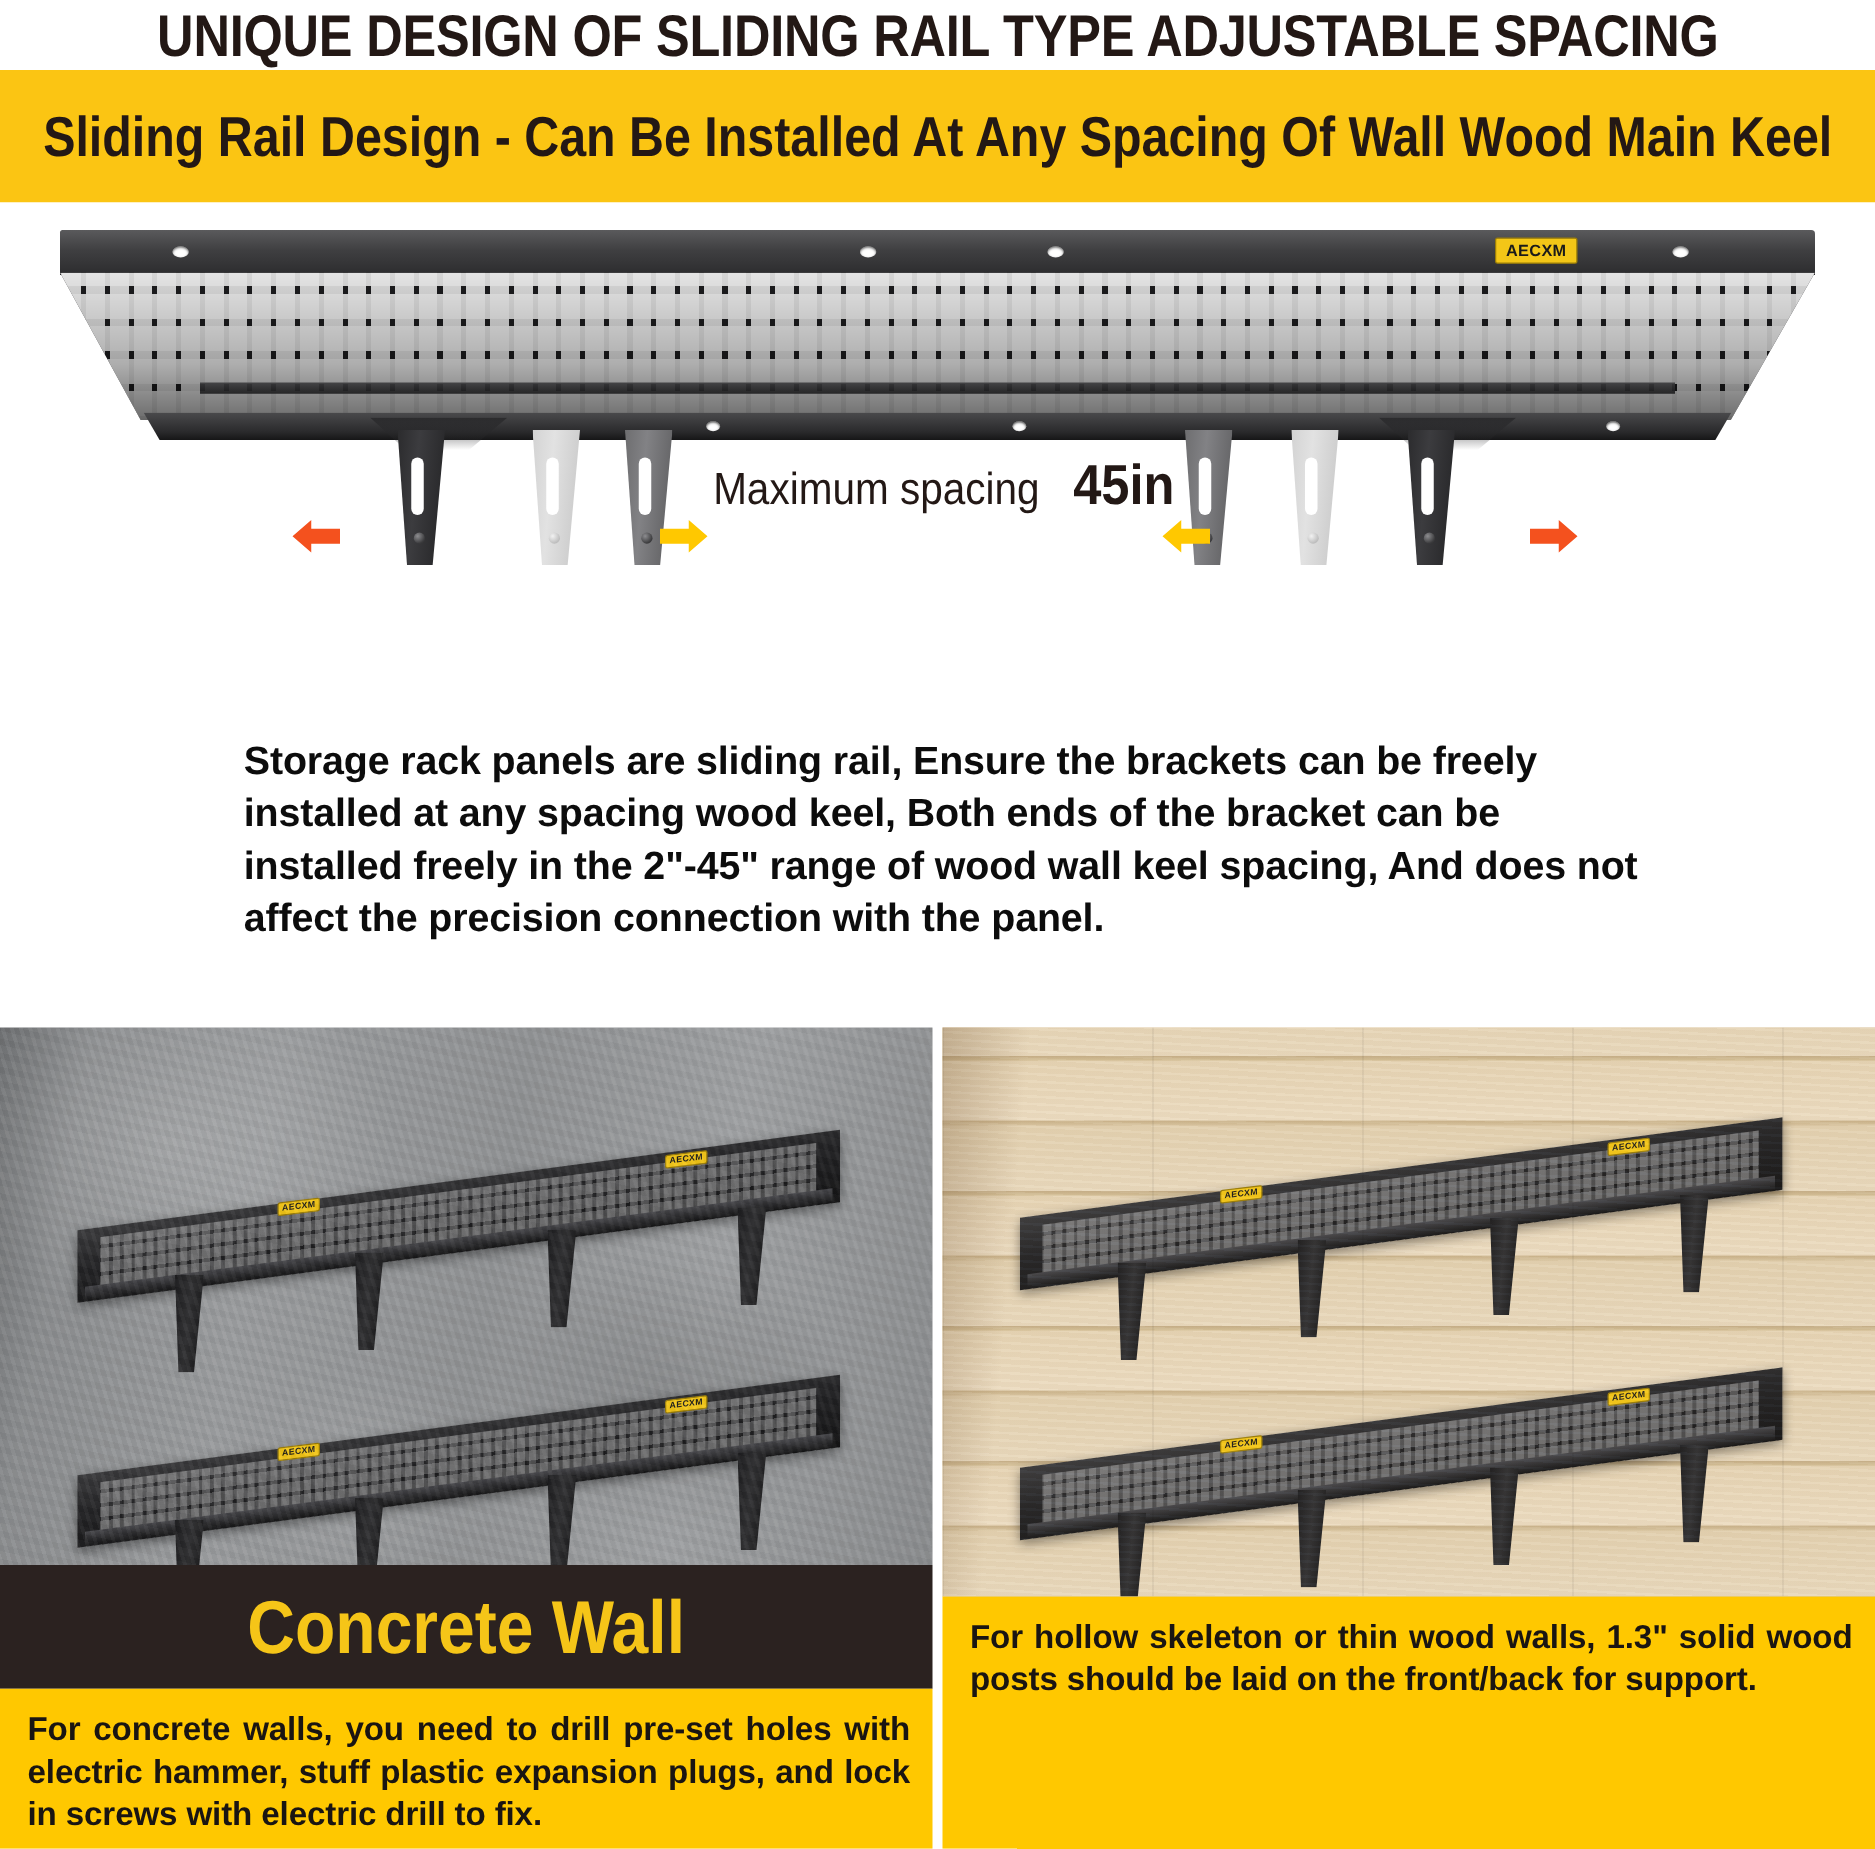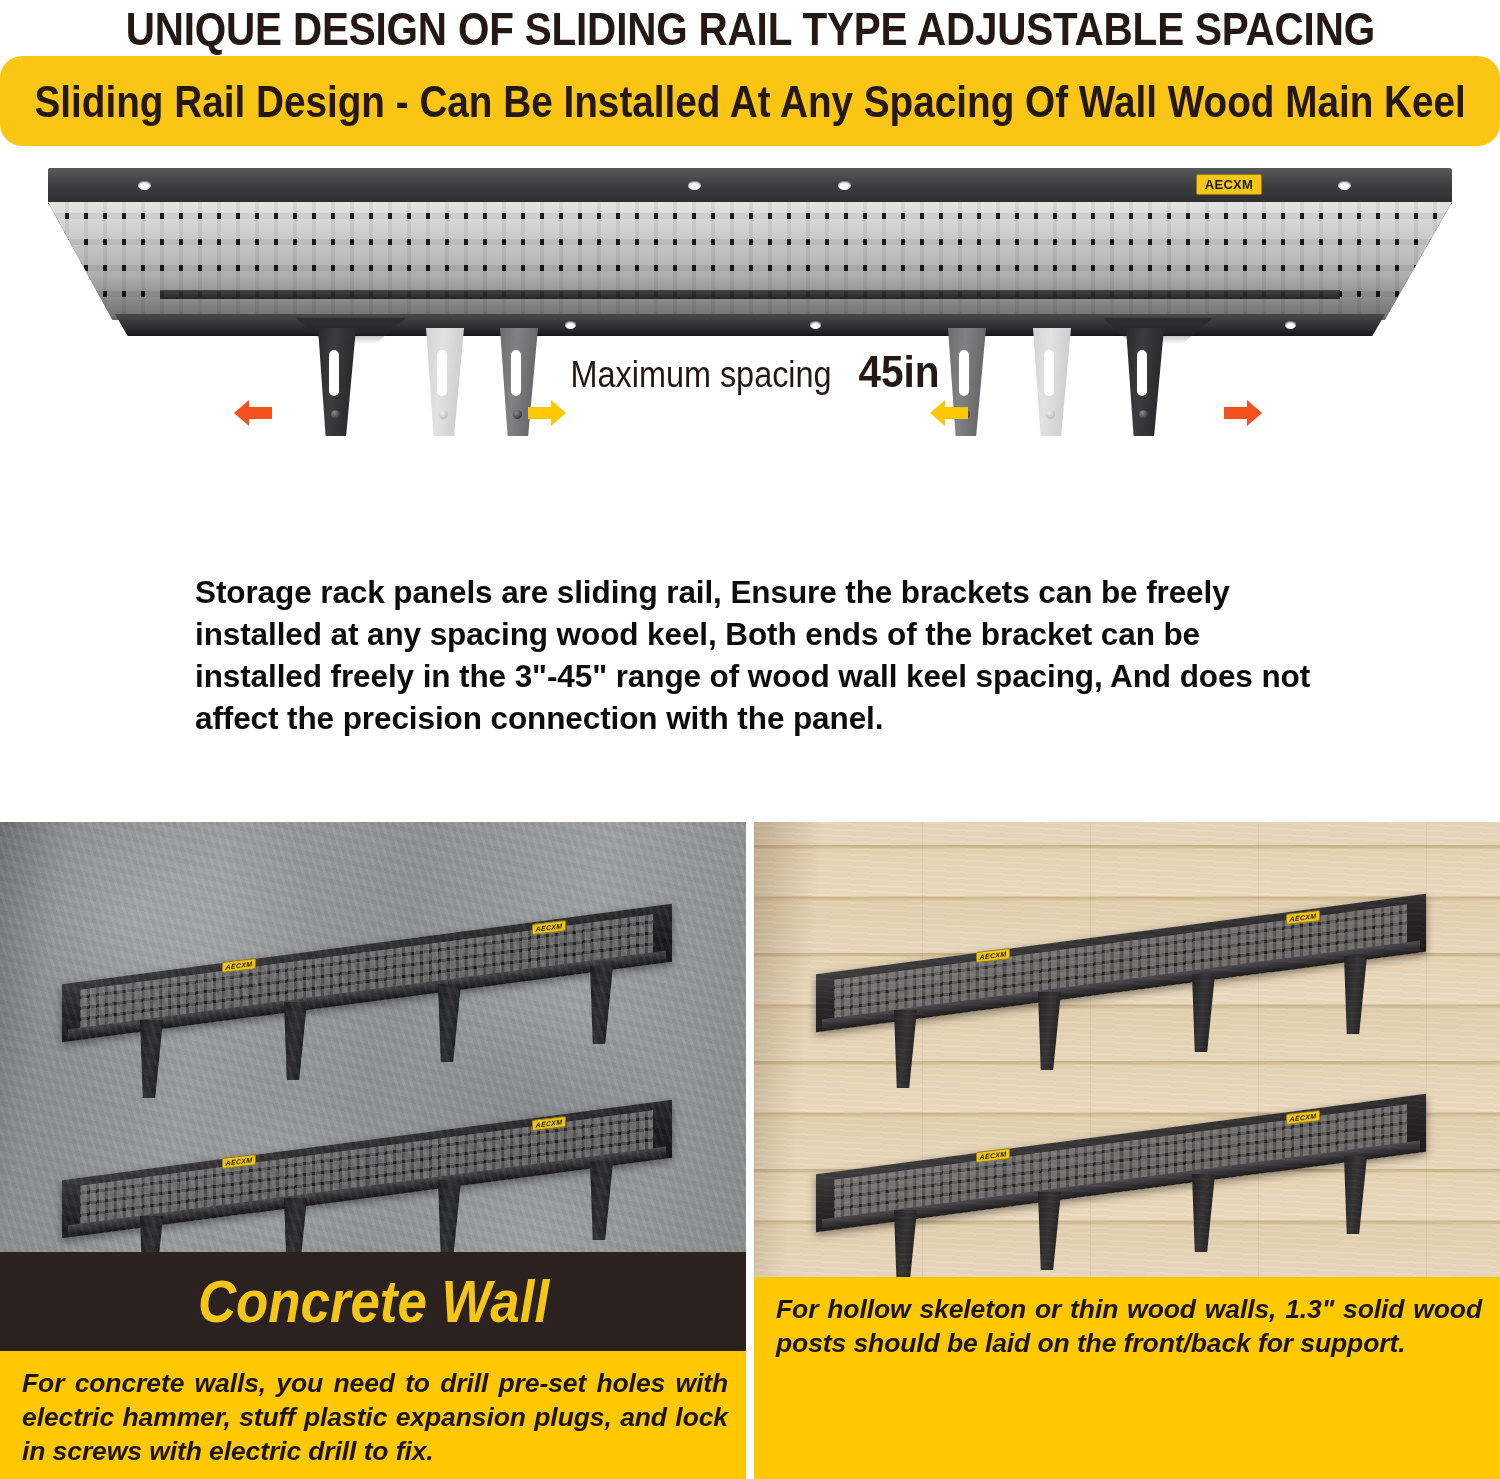--- a/index.html
+++ b/index.html
@@ -24,23 +24,23 @@
     font-weight:bold;
     letter-spacing:-0.2px;
     transform:scaleX(0.86);
     transform-origin:center;
     white-space:nowrap;
     color:#231815;
     line-height:1;
   }
 
   .subtitle-bar{
-    height:90px;
+    height:106px;
     background:#FBC513;
-    display:flex; align-items:center; justify-content:center;border-radius:22px;
+    display:flex; align-items:center; justify-content:center;
   }
   .subtitle-bar .subtitle{
     font-size:45px;
     font-weight:bold;
     color:#231815;
     transform:scaleX(0.86);
     transform-origin:center;
     white-space:nowrap;
     line-height:1;
   }
@@ -194,21 +194,21 @@
   .panels{
     position:absolute;
     left:0; top:822px;
     width:1500px; height:657px;
     display:flex;
     gap:8px;
   }
   .panel{
     position:relative;
     width:746px;
-    display:flex; flex-direction:column;font-style:italic;
+    display:flex; flex-direction:column;
   }
   .photo{
     position:relative;
     height:455px;
     overflow:hidden;
   }
   
   .photo.concrete{
     background:
       radial-gradient(ellipse 260px 200px at 18% 22%, rgba(255,255,255,.16), transparent 70%),
@@ -405,21 +405,21 @@
         <polygon points="2,17 17,4 17,11 40,11 40,23 17,23 17,30" fill="#FFC800"></polygon>
       </svg>
   </div>
   <div class="arrow" style="left:1222px;">
     <svg viewBox="0 0 42 34">
         <polygon points="40,17 25,4 25,11 2,11 2,23 25,23 25,30" fill="#F4511E"></polygon>
       </svg>
   </div>
 </div>
 
-<div class="description">Storage rack panels are sliding rail, Ensure the brackets can be freely installed at any spacing wood keel, Both ends of the bracket can be installed freely in the 3"-45" range of wood wall keel spacing, And does not affect the precision connection with the panel.</div>
+<div class="description">Storage rack panels are sliding rail, Ensure the brackets can be freely installed at any spacing wood keel, Both ends of the bracket can be installed freely in the 2"-45" range of wood wall keel spacing, And does not affect the precision connection with the panel.</div>
 
 <div class="panels">
 
   <div class="panel">
     <div class="photo concrete">
 
       <div class="wall-shelf" style="left:62px; top:122px; width:610px; height:70px;">
         <div class="ws-deck"></div>
         <div class="ws-mesh"></div>
         <div class="ws-lip"></div>

